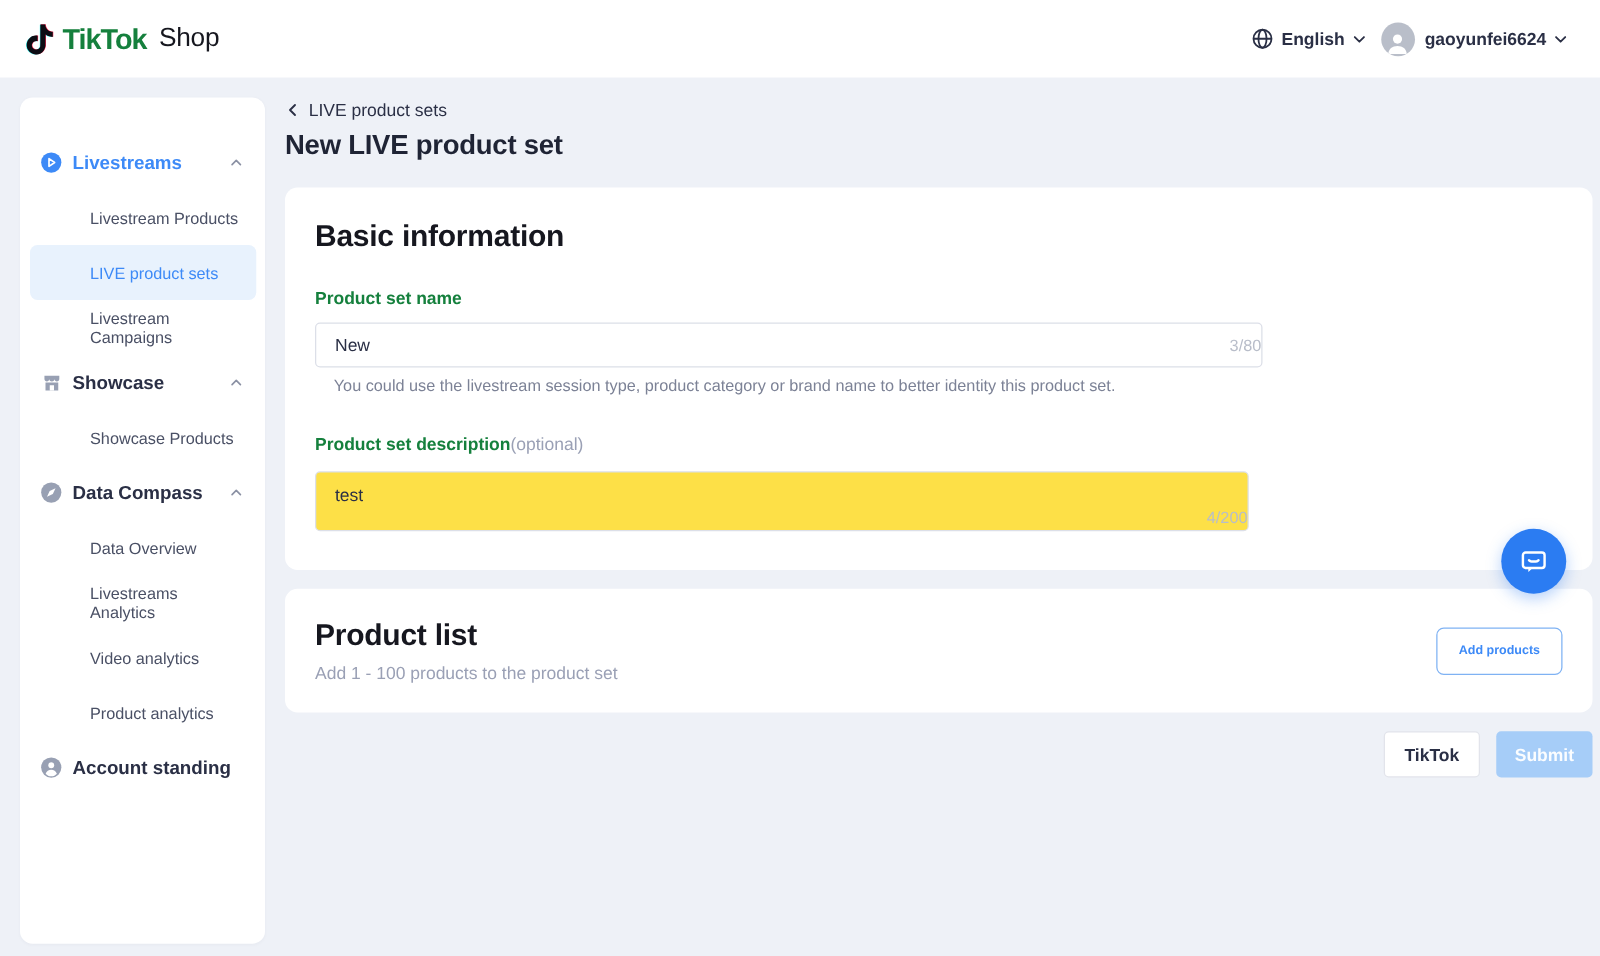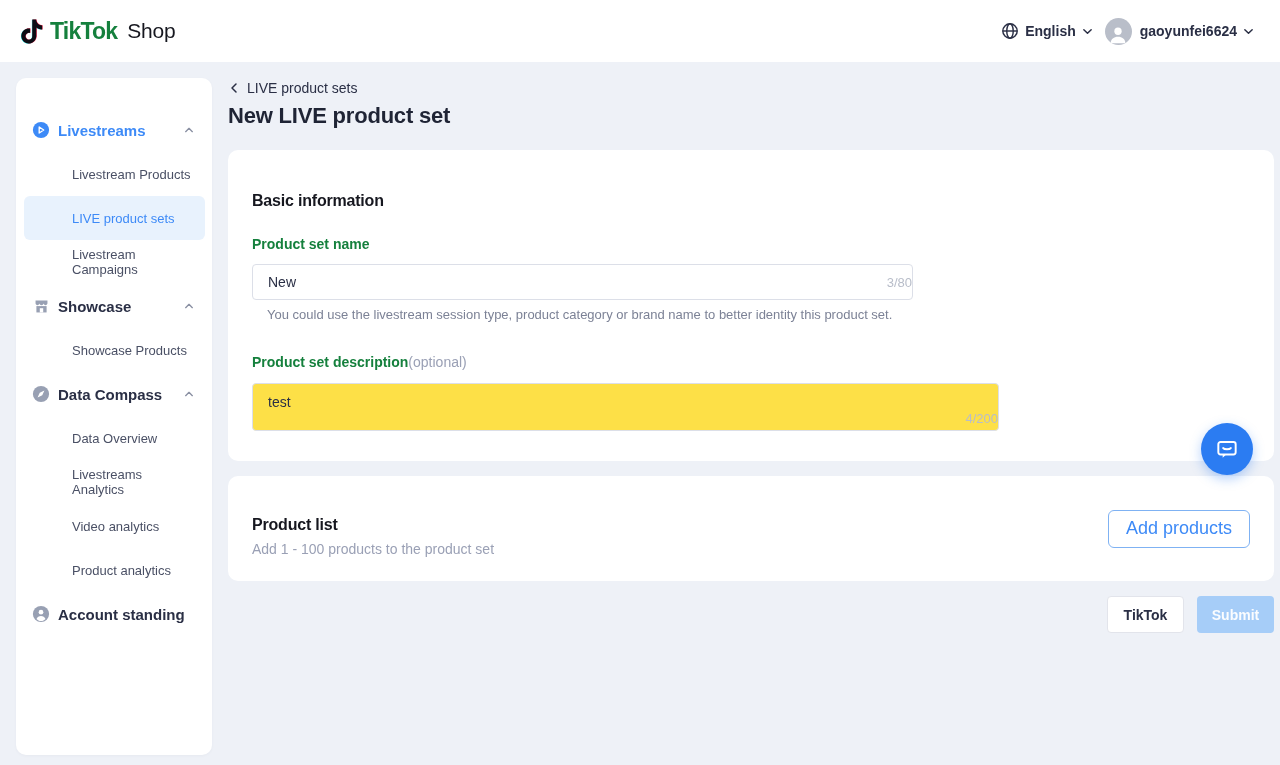--- a/index.html
+++ b/index.html
@@ -31,38 +31,38 @@
   .nav-sub.selected { background:#e8f2fd; border-radius:6px; margin:0 7px 0 8px; padding-left:48px; color:#3d8af7; }
 
   .main { flex:1; padding:18px 6px 0 16px; position:relative; }
   .breadcrumb { display:flex; align-items:center; gap:7px; cursor:pointer; }
   .breadcrumb-text { font-size:14px; font-weight:400; color:#2a2f45; }
   .chev-left { width:12px; height:12px; }
   .page-title { font-size:22px; font-weight:800; color:#1f2435; margin-top:7px; letter-spacing:-0.2px; }
 
   .card { background:#fff; border-radius:10px; padding:26px 24px; }
   .card-basic { margin-top:21px; }
-  .card-heading { font-size:16px; font-weight:700; color:#16171f; letter-spacing:-0.2px;margin-top:16px; }
+  .card-heading { font-size:24px; font-weight:700; color:#16171f; letter-spacing:-0.2px; }
 
   .field-label { font-size:14px; font-weight:700; color:#15803d; }
   .label-optional { font-size:14px; font-weight:400; color:#9aa0b5; }
   .mt-name-label { margin-top:26px; }
-  .input-wrap { position:relative; width:661px; margin-top:12px; }
+  .input-wrap { position:relative; width:758px; margin-top:12px; }
   .text-input { width:100%; height:36px; border:1px solid #dcdfe8; border-radius:4px; padding:0 62px 0 15px; font-size:14px; color:#2a2f45; font-family:"Liberation Sans", sans-serif; outline:none; background:#fff; }
   .counter { position:absolute; right:1px; font-size:13px; color:#b8bdc9; }
   .counter-input { top:50%; transform:translateY(-50%); }
   .helper { font-size:13px; color:#7c8296; margin:7px 0 0 15px; }
   .mt-desc-label { margin-top:31px; }
   .textarea-wrap { position:relative; width:747px; margin-top:12px; }
   .textarea-input { width:100%; height:48px; border:1px solid #dcdfe8; border-radius:4px; padding:10px 15px 20px 15px; font-size:14px; color:#2a2f45; font-family:"Liberation Sans", sans-serif; outline:none; resize:none; background:#fde047; }
   .counter-textarea { bottom:9px; }
 
   .card-products { margin-top:15px; display:flex; align-items:center; justify-content:space-between; padding:24px 24px; }
   .pl-subtitle { font-size:14px; color:#9aa0b5; margin-top:7px; }
-  .btn-add { height:38px; padding:0 17px; background:#fff; border:1px solid #7fb2f3; border-radius:6px; color:#3d8af7; font-size:18px; font-weight:400; cursor:pointer; font-family:"Liberation Sans", sans-serif; }
+  .btn-add { height:38px; padding:0 17px; background:#fff; border:1px solid #7fb2f3; border-radius:6px; color:#3d8af7; font-size:10px; font-weight:700; cursor:pointer; font-family:"Liberation Sans", sans-serif; }
 
   .footer-actions { display:flex; justify-content:flex-end; gap:13px; margin-top:15px; }
   .btn-cancel { width:77px; height:37px; background:#fff; border:1px solid #e2e4eb; border-radius:4px; font-size:14px; font-weight:700; color:#2a2f45; cursor:pointer; font-family:"Liberation Sans", sans-serif; }
   .btn-submit { width:77px; height:37px; background:#a6cdf8; border:none; border-radius:4px; font-size:14px; font-weight:700; color:rgba(255,255,255,0.95); cursor:not-allowed; font-family:"Liberation Sans", sans-serif; }
 
   .fab { position:absolute; right:27px; top:361px; width:52px; height:52px; border-radius:50%; background:#2b7cf2; display:flex; align-items:center; justify-content:center; box-shadow:0 4px 12px rgba(43,124,242,0.35); cursor:pointer; }
 </style>
 </head>
 <body>
 

